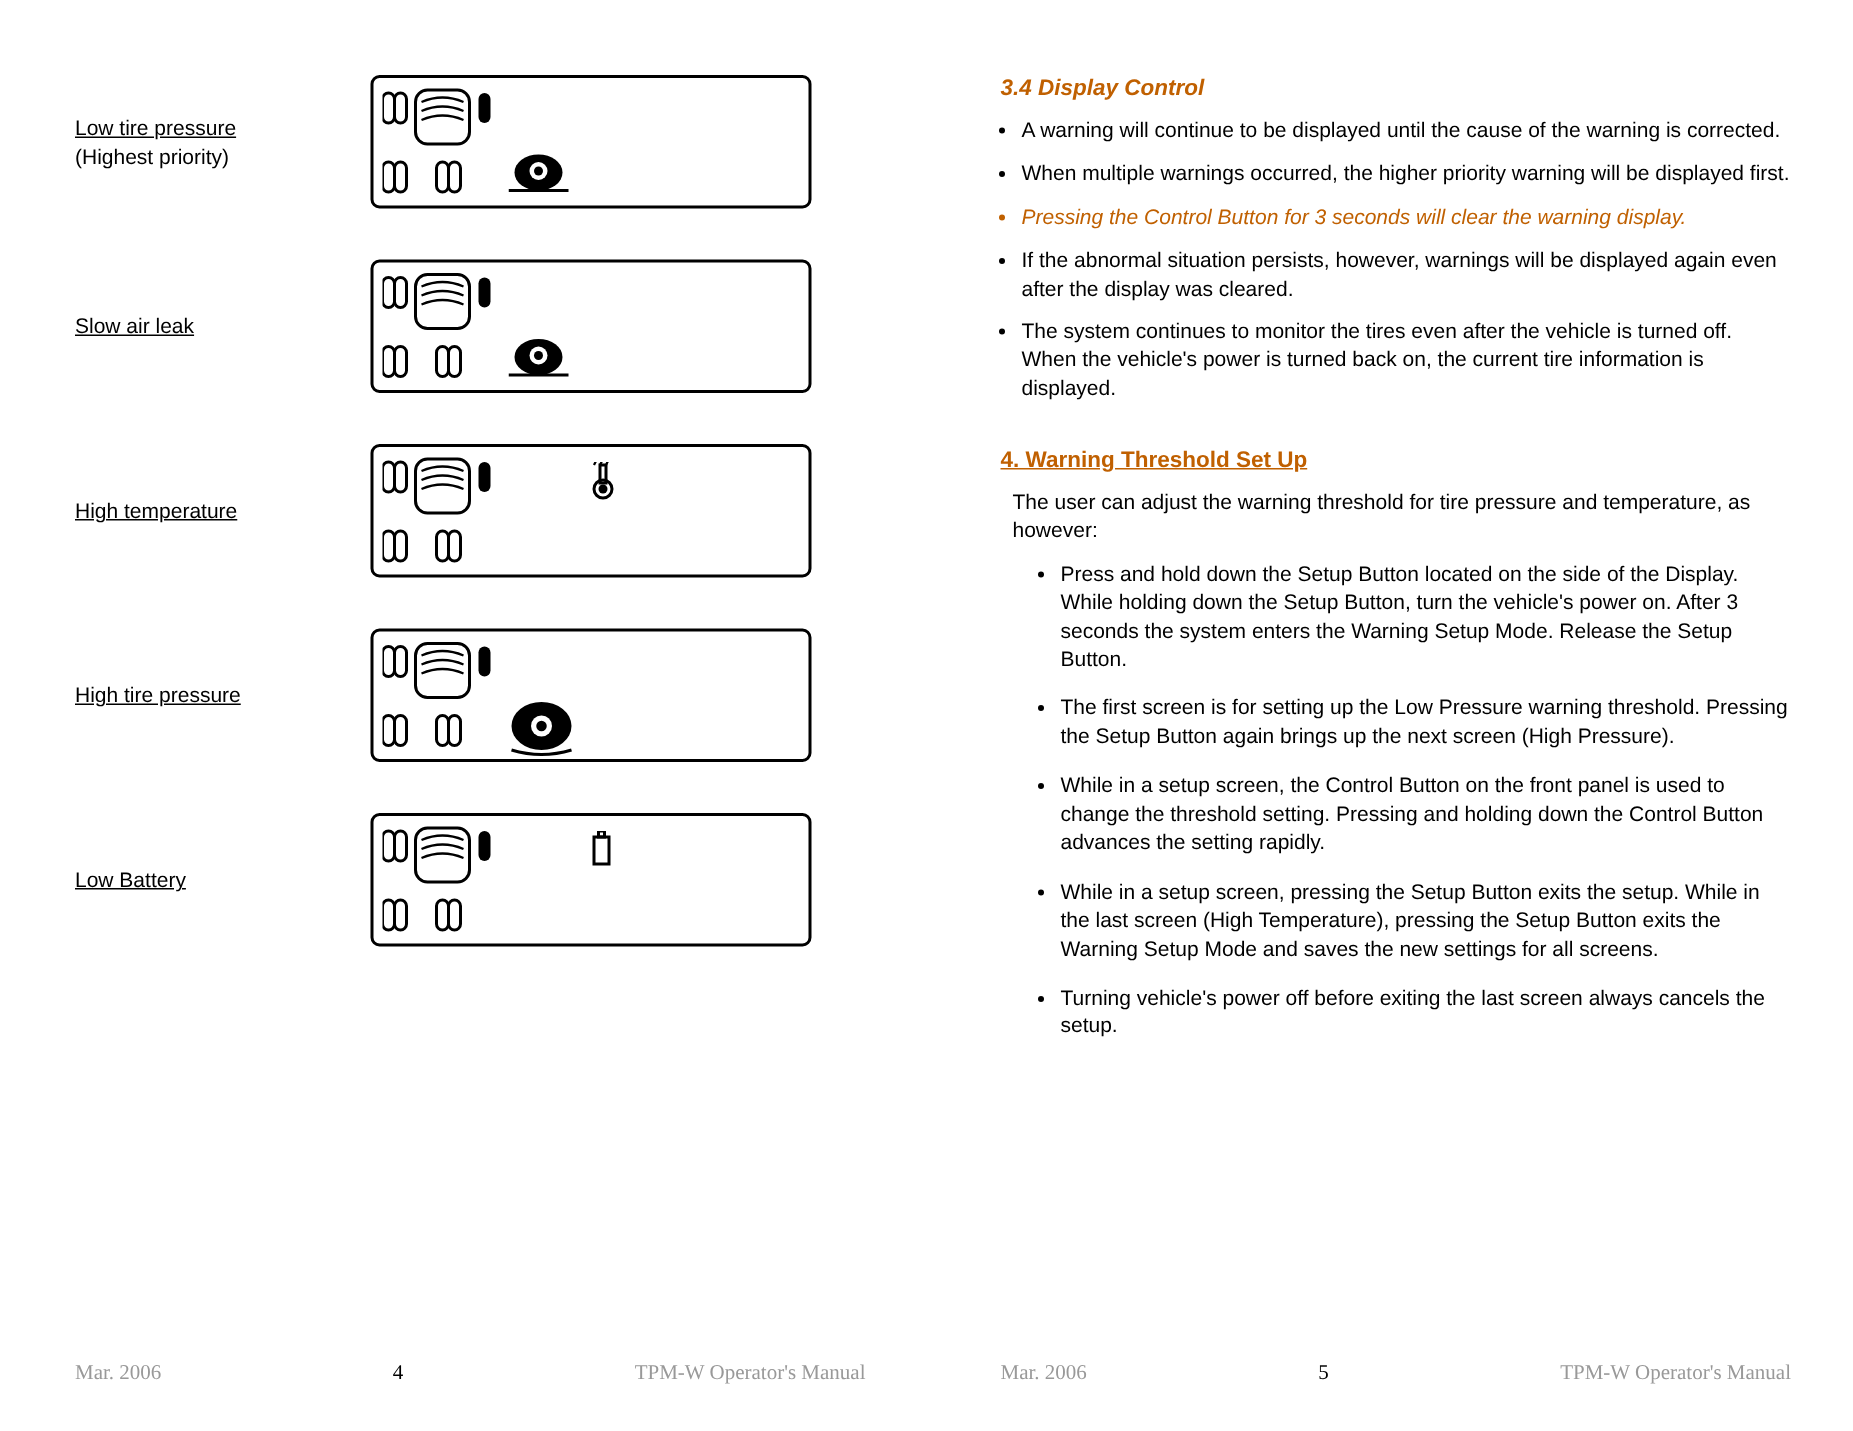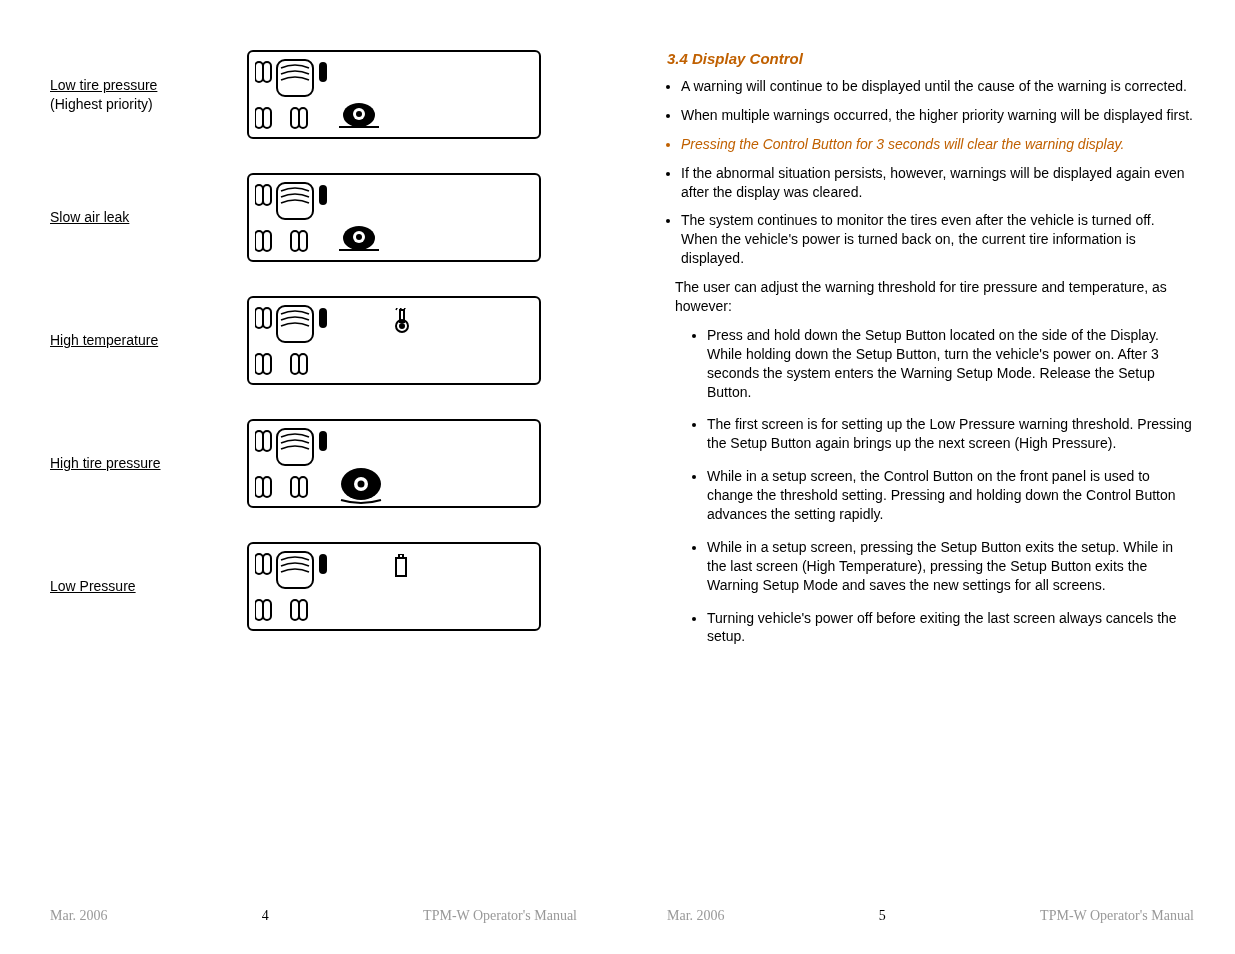--- a/index.html
+++ b/index.html
@@ -223,21 +223,21 @@
               <use href="#car-body"></use>
             </svg>
           <svg class="tire-big" width="50" height="40">
               <use href="#big-tire"></use>
             </svg>
         </div>
       </div>
 
       <div class="warning-row">
         <div class="warning-label">
-          <span class="ul">Low Pressure</span>
+          <span class="ul">Low Battery</span>
         </div>
         <div class="display-box">
           <svg class="car-icon">
               <use href="#car-body"></use>
             </svg>
           <svg class="extra-icon" width="20" height="26">
               <use href="#battery"></use>
             </svg>
         </div>
       </div>
@@ -256,20 +256,21 @@
 
     <div class="section-head">3.4 Display Control</div>
     <ul class="bullets">
       <li>A warning will continue to be displayed until the cause of the warning is corrected.</li>
       <li>When multiple warnings occurred, the higher priority warning will be displayed first.</li>
       <li class="orange-italic">Pressing the Control Button for 3 seconds will clear the warning display.</li>
       <li>If the abnormal situation persists, however, warnings will be displayed again even after the display was cleared.</li>
       <li>The system continues to monitor the tires even after the vehicle is turned off. When the vehicle's power is turned back on, the current tire information is displayed.</li>
     </ul>
 
+    <div class="section-head-red">4. Warning Threshold Set Up</div>
     <div class="intro">The user can adjust the warning threshold for tire pressure and temperature, as however:</div>
     <ul class="bigbullets">
       <li>Press and hold down the Setup Button located on the side of the Display. While holding down the Setup Button, turn the vehicle's power on. After 3 seconds the system enters the Warning Setup Mode. Release the Setup Button.</li>
       <li>The first screen is for setting up the Low Pressure warning threshold. Pressing the Setup Button again brings up the next screen (High Pressure).</li>
       <li>While in a setup screen, the Control Button on the front panel is used to change the threshold setting. Pressing and holding down the Control Button advances the setting rapidly.</li>
       <li>While in a setup screen, pressing the Setup Button exits the setup. While in the last screen (High Temperature), pressing the Setup Button exits the Warning Setup Mode and saves the new settings for all screens.</li>
       <li>Turning vehicle's power off before exiting the last screen always cancels the setup.</li>
     </ul>
 
     <div class="footer">

